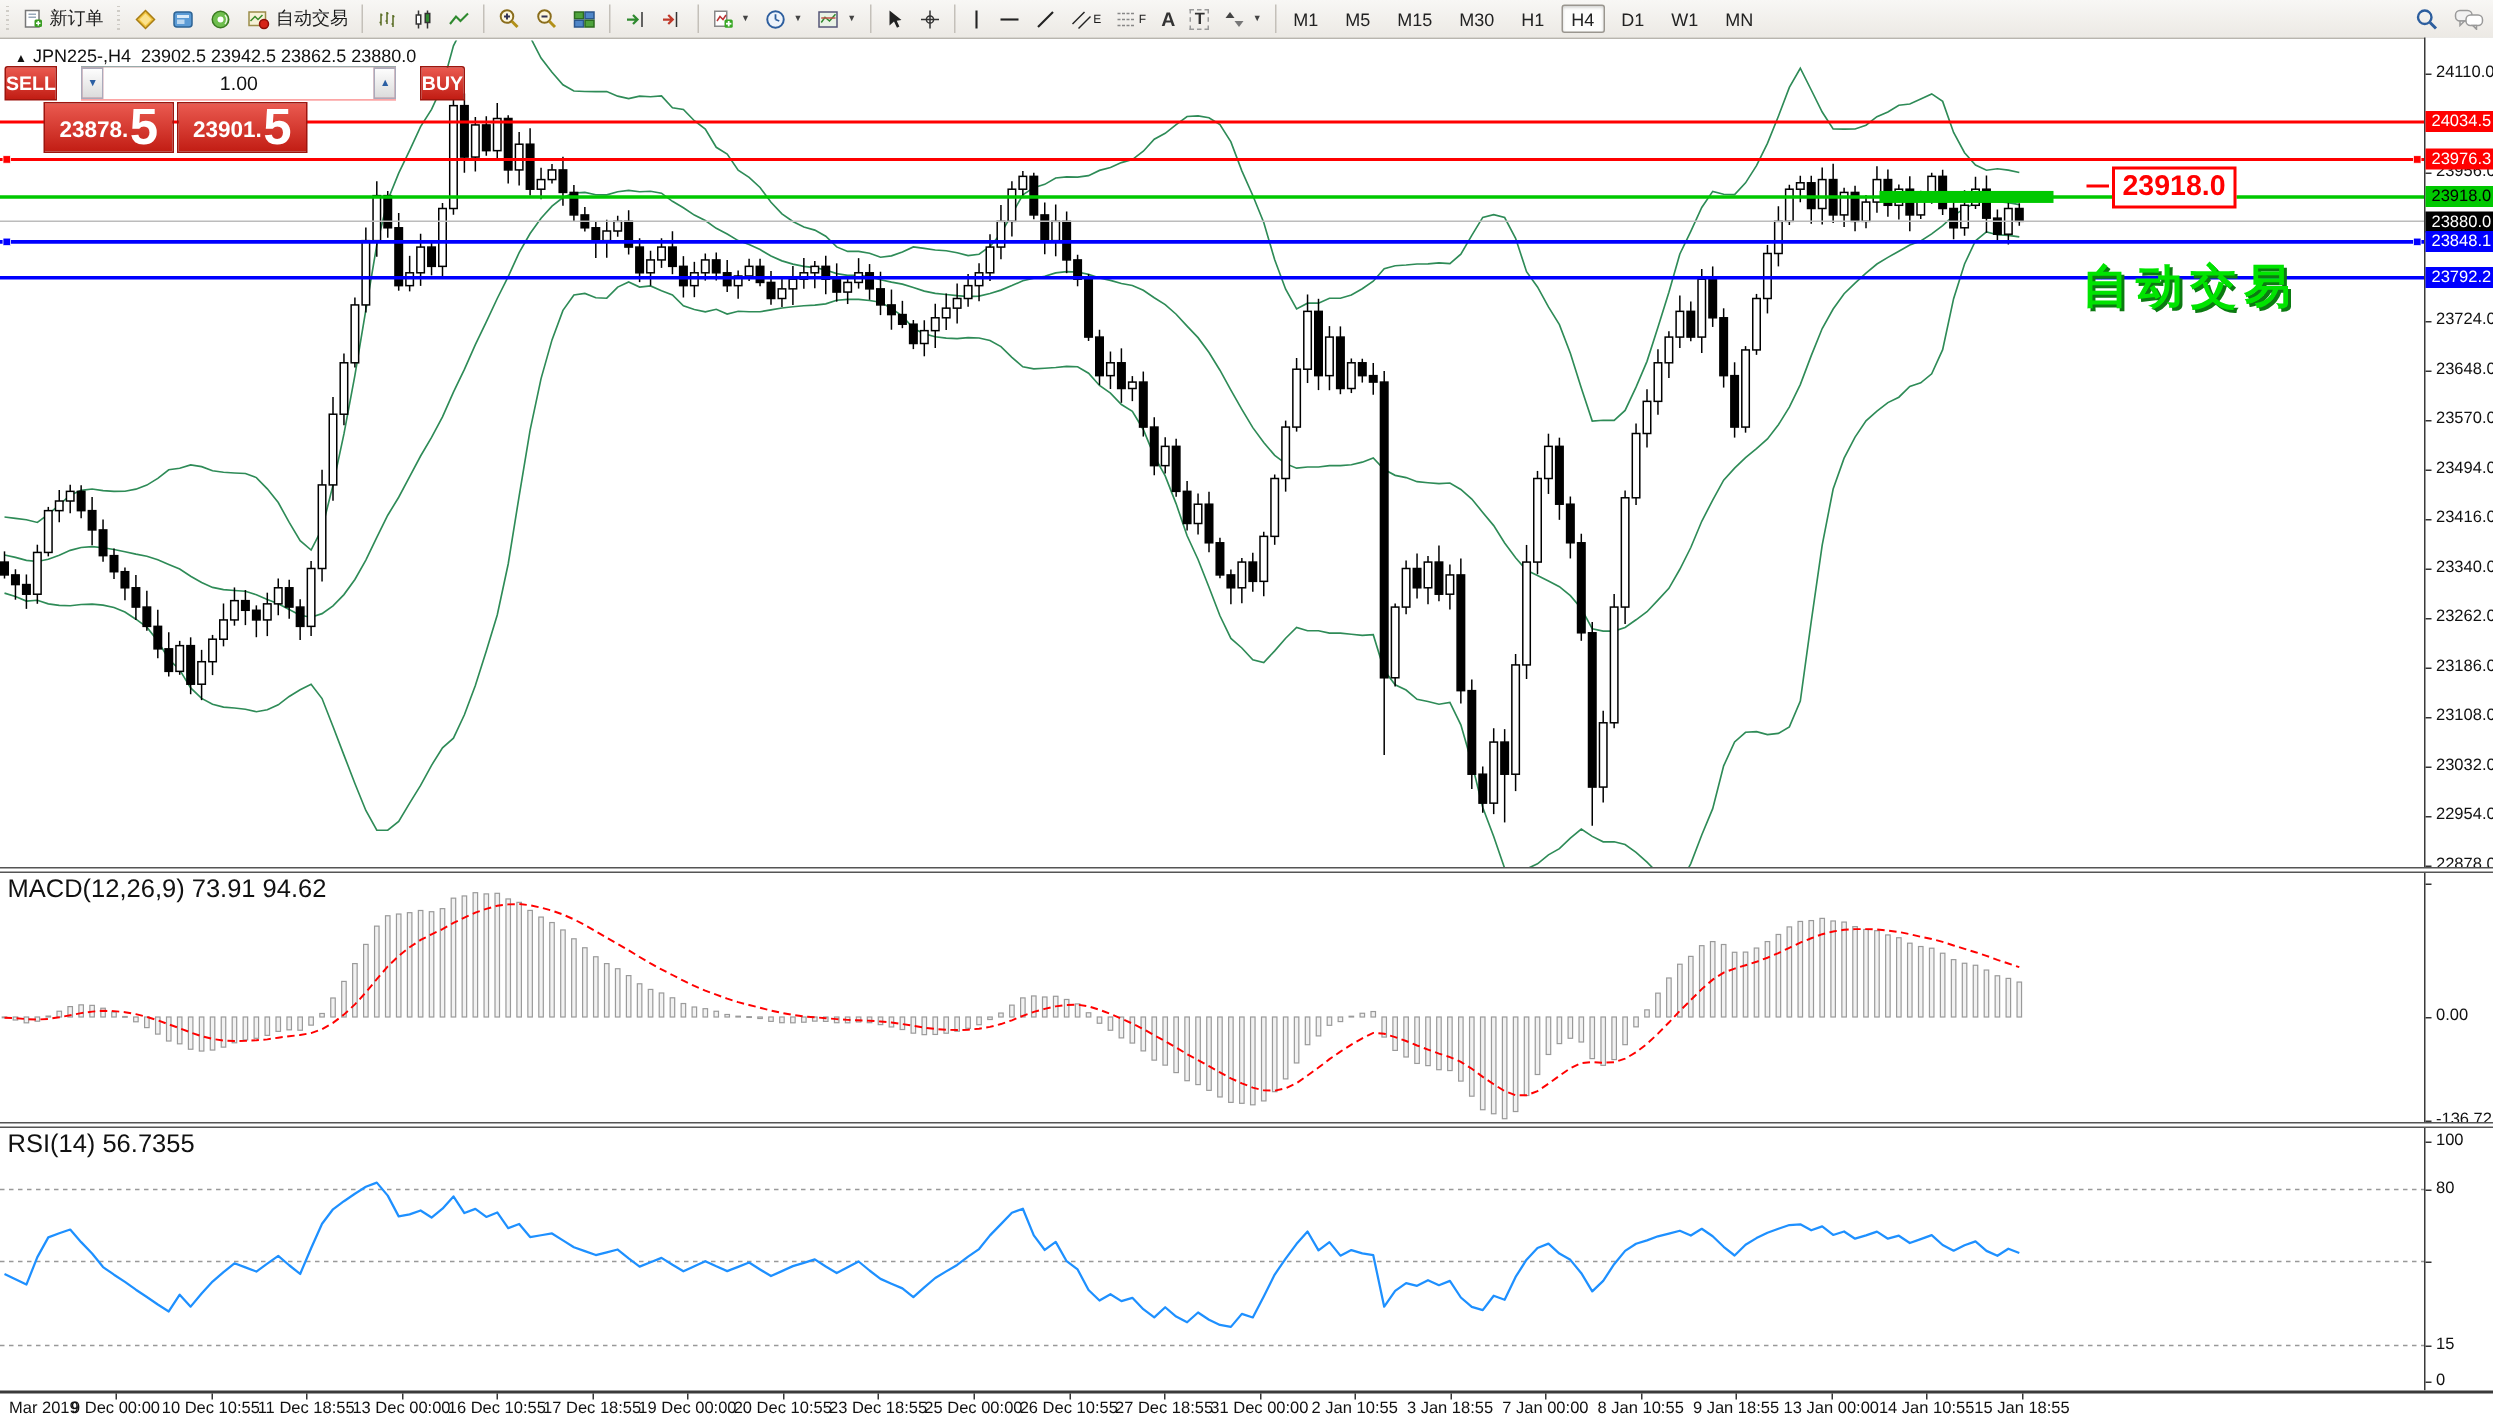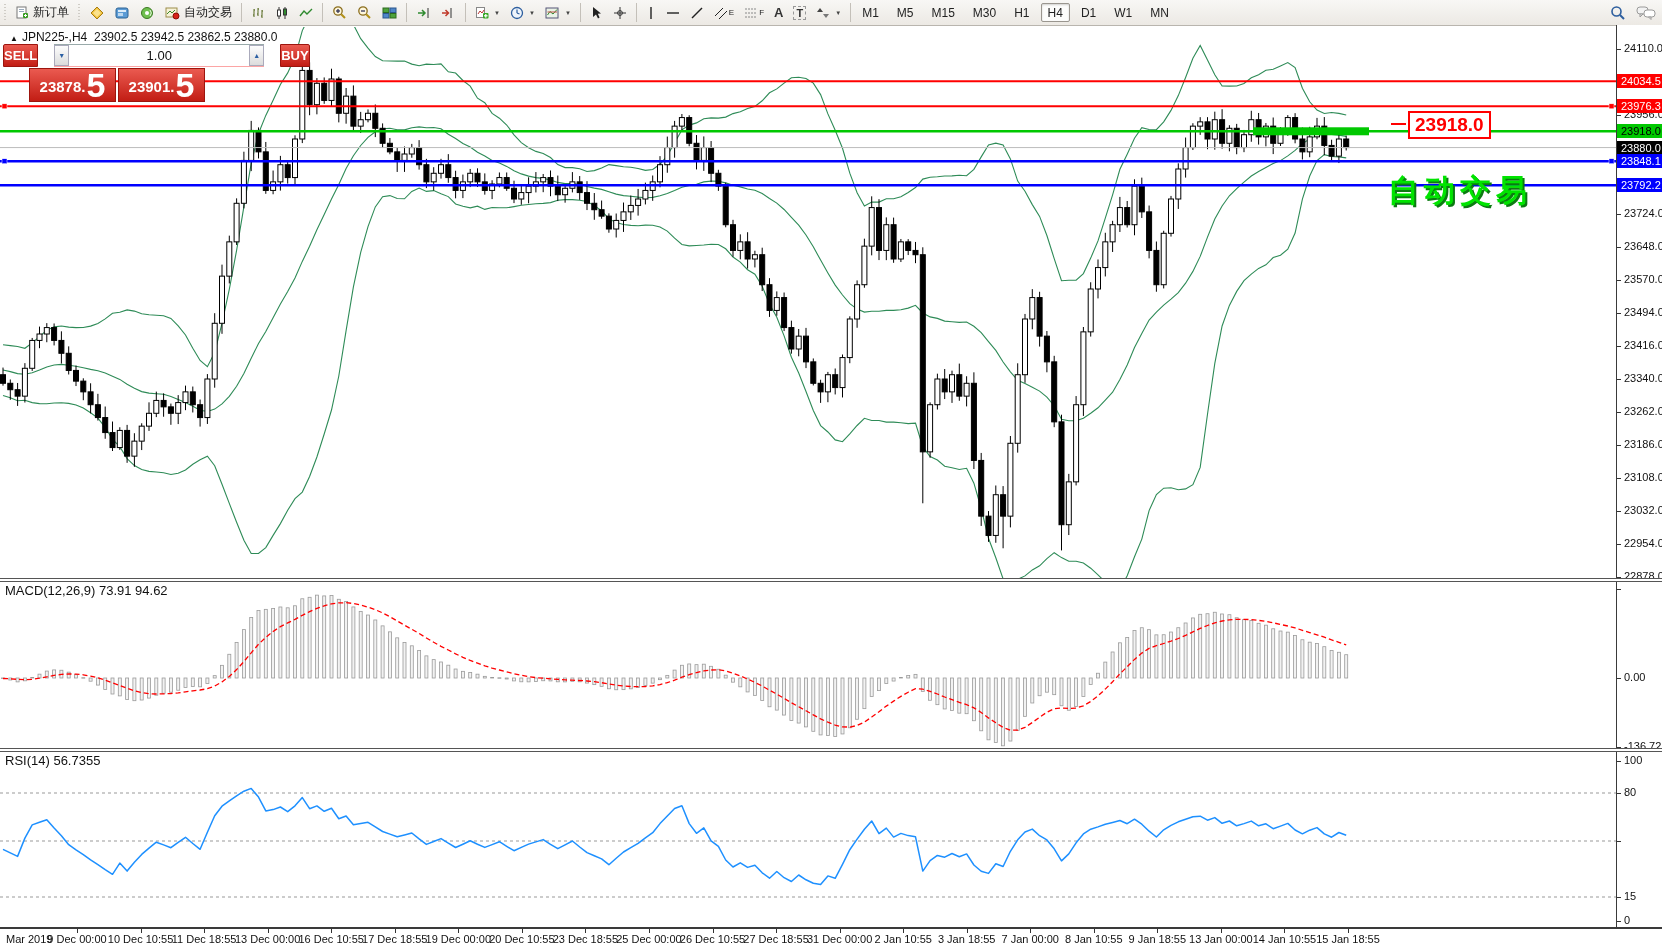--- a/index.html
+++ b/index.html
@@ -41,21 +41,21 @@
   
   .divider{position:absolute;left:0;width:1662px;height:2px;border-top:1px solid #555;border-bottom:1px solid #555;background:#fff;z-index:25;}
   .vaxis{position:absolute;left:1616px;top:25px;width:46px;height:902px;border-left:1px solid #3a3a3a;background:#fff;z-index:20;}
   .ptick{position:absolute;font-size:11px;color:#111;left:7px;white-space:nowrap;}
   .ptick-dash{position:absolute;left:0;width:4px;height:1px;background:#333;}
   .plabel{position:absolute;left:0px;height:14px;line-height:14px;font-size:11px;padding-left:4px;width:42px;white-space:nowrap;}
   .taxis{position:absolute;left:0;top:927px;width:1662px;height:20px;border-top:2px solid #3a3a3a;background:#fff;z-index:20;}
   .tlabel{position:absolute;top:4px;font-size:11px;color:#111;transform:translateX(-50%);white-space:nowrap;}
   .tlabel.first{transform:none;}
   .ttick{position:absolute;top:0;width:1px;height:4px;background:#333;}
-  .ind-label{position:absolute;font-size:13px;color:#111;z-index:30;}
+  .ind-label{position:absolute;font-size:17px;color:#111;z-index:30;}
   svg.layer{position:absolute;left:0;top:0;z-index:10;}
   
   .callout{position:absolute;left:1408px;top:111px;border:2px solid #ff0000;background:#fff;color:#f00;
     font-size:19px;font-weight:bold;padding:0 5px;line-height:24px;z-index:35;}
   .callout-dash{position:absolute;left:1391px;top:123px;width:15px;height:2px;background:#f00;z-index:35;}
   .cn-note{position:absolute;left:1388px;top:170px;font-size:31px;font-weight:bold;color:#00e400;
     letter-spacing:5px;text-shadow:2px 2px 0 #0c7a12;z-index:35;white-space:nowrap;}
 </style>
 </head>
 <body>

